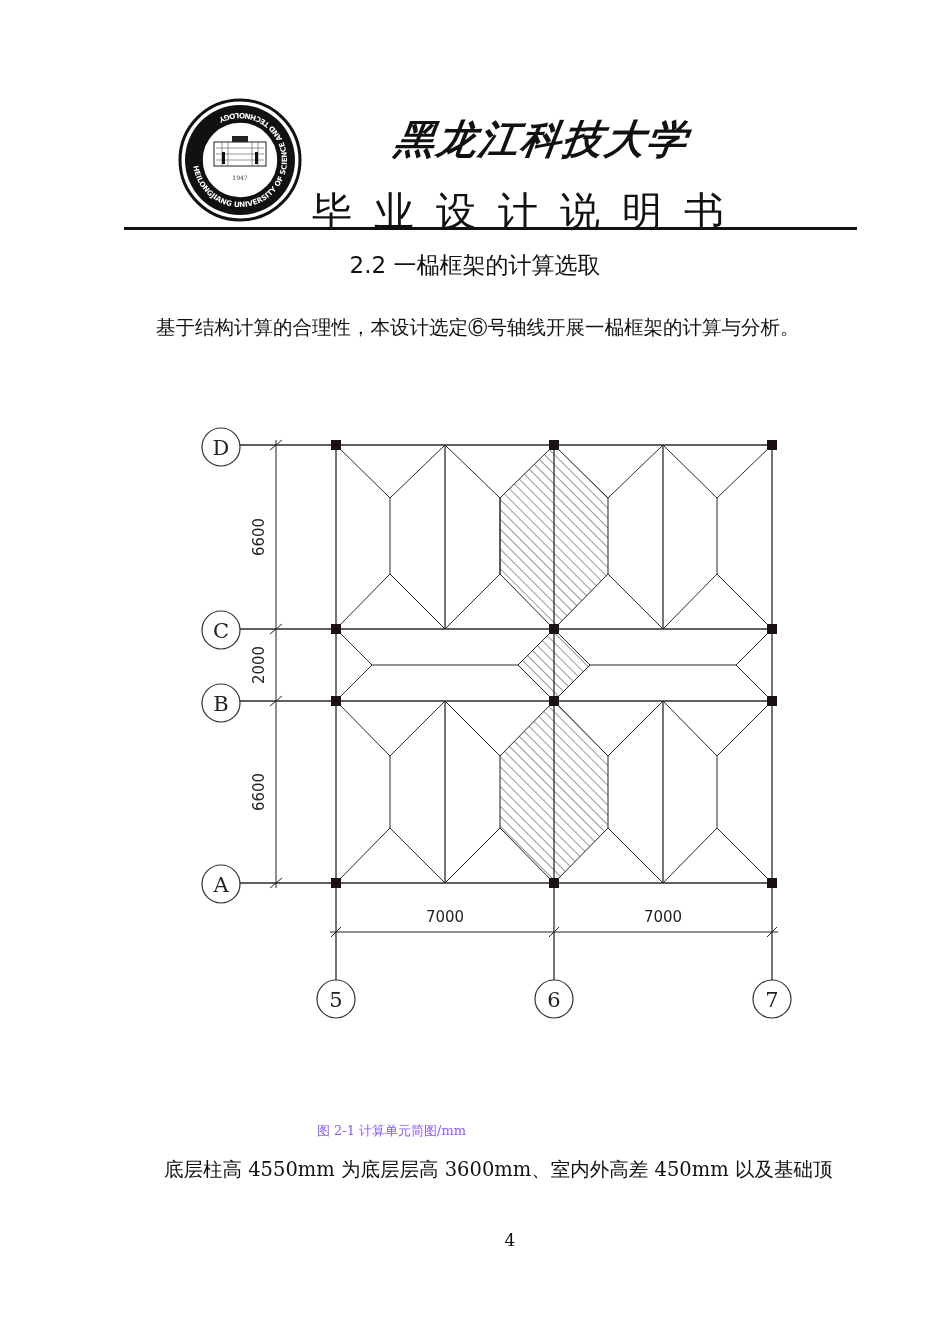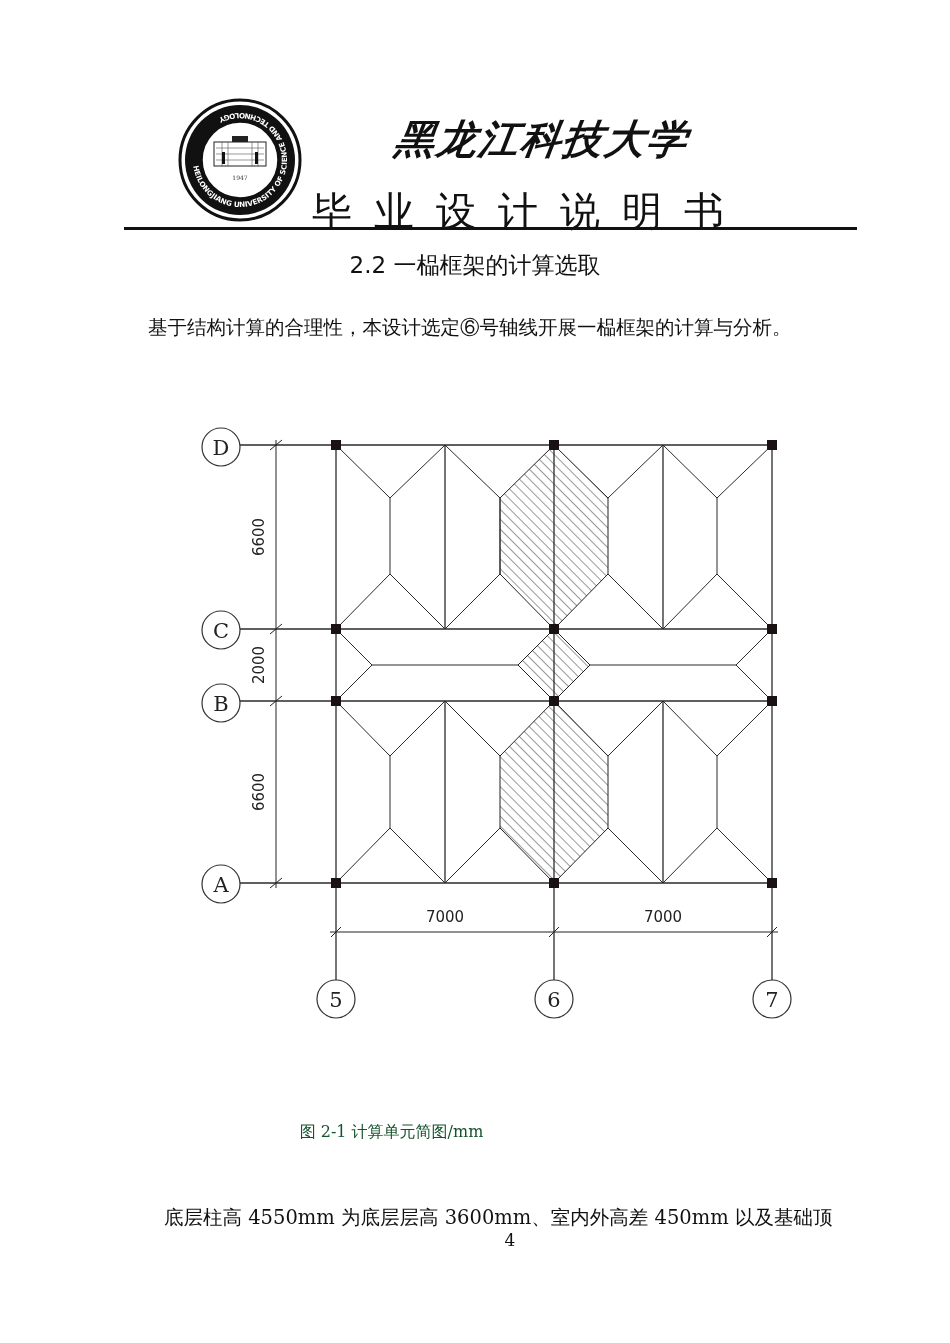--- a/index.html
+++ b/index.html
@@ -8,25 +8,25 @@
   .abs { position: absolute; }
   #logo { left: 178px; top: 98px; width: 124px; height: 124px; }
   #uni-name { left: 395px; top: 112px; font-family: "DejaVu Serif", serif; font-size: 40px;
               font-style: italic; font-weight: bold; letter-spacing: 2px; color: #111; transform: skewX(-8deg); }
   #doc-type { left: 312px; top: 184px; font-family: "DejaVu Sans", sans-serif; font-size: 40px;
               letter-spacing: 22px; color: #111; }
   #header-rule { left: 124px; top: 227px; width: 733px; height: 3px; background: #111; }
   #section-title { left: 0; width: 950px; top: 250px; text-align: center;
                    font-family: "DejaVu Sans", sans-serif; font-size: 23px; color: #111; }
   .para { font-family: "DejaVu Serif", serif; font-size: 19.5px; line-height: 36px; color: #111; }
-  #para1 { left: 104px; top: 310px; width: 745px; text-indent: 44px; }
+  #para1 { left: 112px; top: 310px; width: 745px; text-indent: 44px; }
   #figure { left: 190px; top: 420px; width: 620px; height: 610px; }
-  #caption { left: 0; width: 783px; top: 1122px; text-align: center; font-size: 16px;
-             font-family: "DejaVu Serif", serif; color: #14532d; }
-  #para2 { left: 164px; top: 1152px; white-space: nowrap; margin-top: 48px; }
+  #caption { left: 0; width: 783px; top: 1122px; text-align: center; font-size: 13px;
+             font-family: "DejaVu Serif", serif; color: #8b5cf6; }
+  #para2 { left: 164px; top: 1152px; white-space: nowrap; }
   #page-number { left: 0; width: 1020px; top: 1230px; text-align: center; font-size: 17px;
                  font-family: "DejaVu Serif", serif; }
 </style>
 </head>
 <body>
 
 <div id="logo" class="abs">
   <svg width="124" height="124" viewBox="0 0 124 124">
     <circle cx="62" cy="62" r="60" fill="#fff" stroke="#111" stroke-width="3"></circle>
     <circle cx="62" cy="62" r="55" fill="#111"></circle>

